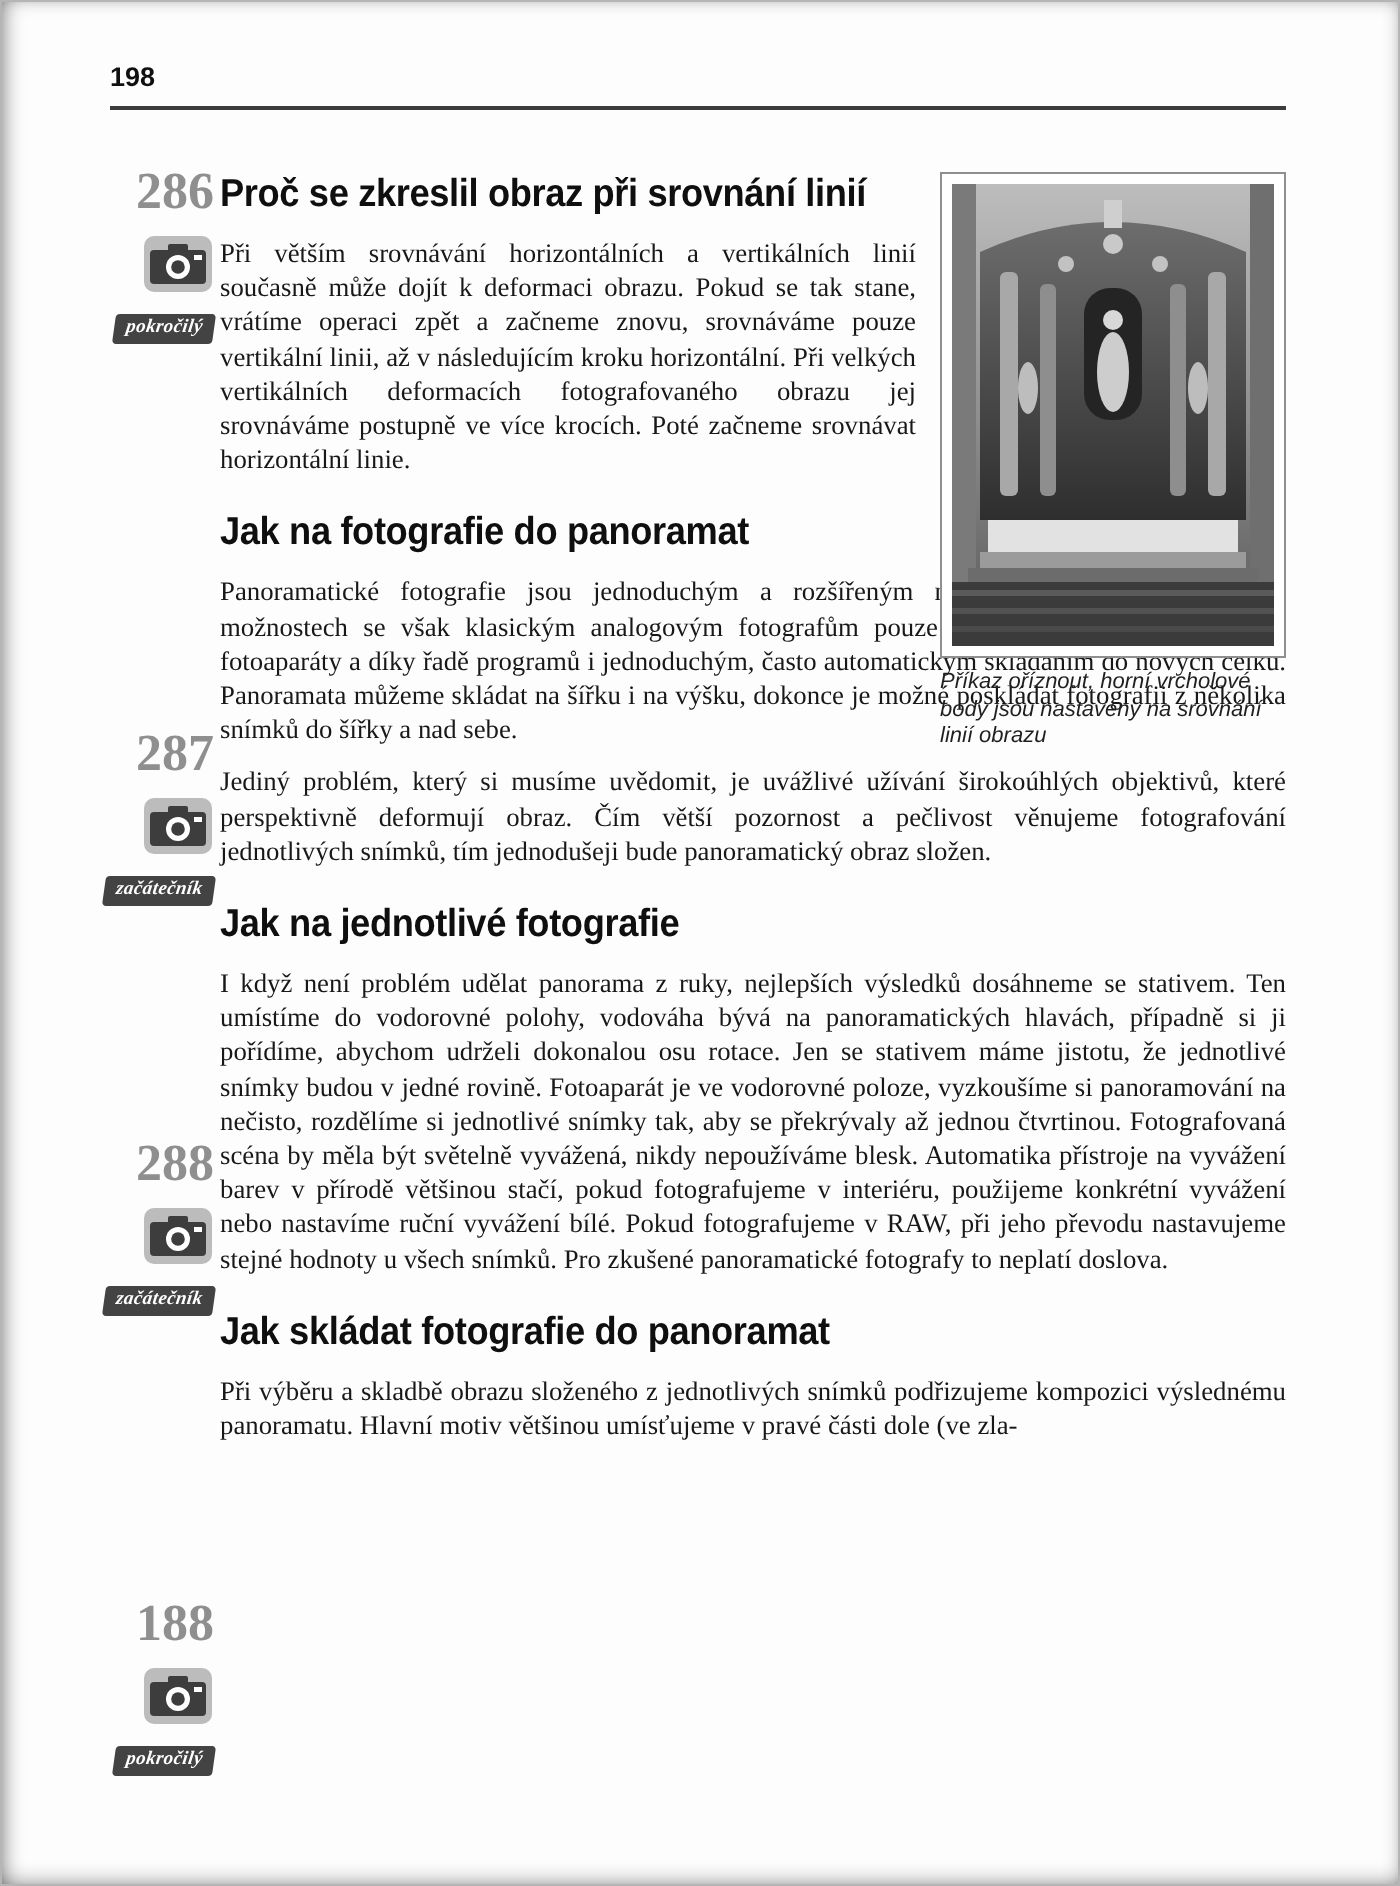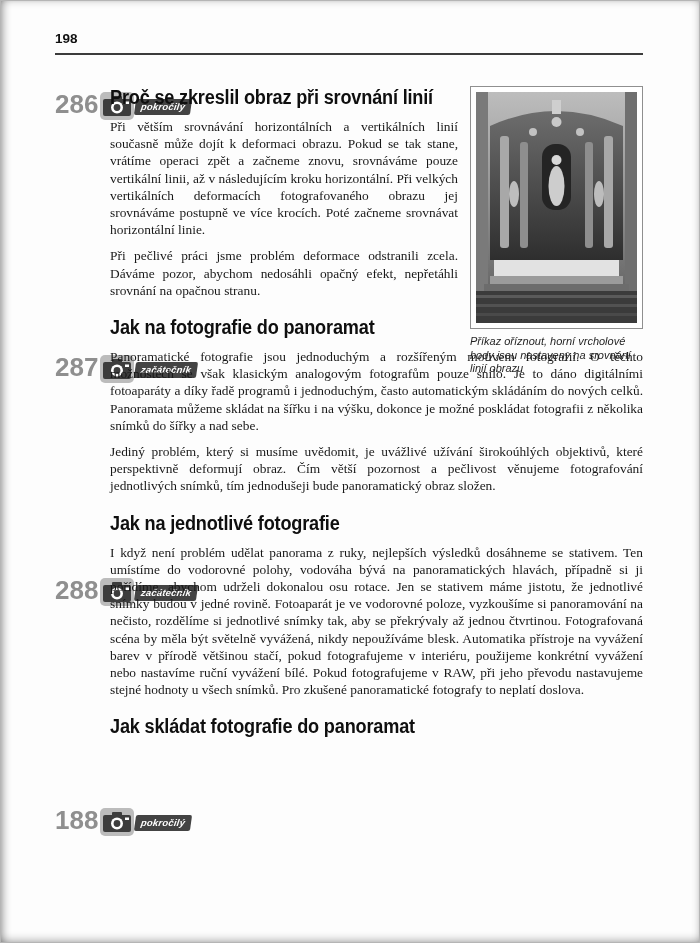--- a/index.html
+++ b/index.html
@@ -42,24 +42,24 @@
   .altar-figure { position:absolute; top:86px; right:0; width:173px; }
   .photo { border:1px solid #8f8f8f; background:#fff; padding:5px; }
   .photo svg { display:block; }
   .caption {
     margin-top:6px; font-family:"Liberation Sans", sans-serif;
     font-size:11px; line-height:13.5px; color:#1f1f1f; text-align:left;font-style:italic;
   }
 
   .gutter {
     position:absolute; left:55px; width:52px;
-    display:flex; flex-direction:row; align-items:center;
-    font-family:Liberation Sans, sans-serif;
+    display:flex; flex-direction:column; align-items:flex-end;
+    font-family:Liberation Serif, serif;
   }
-  .g1{top:83px} .g2{top:346px} .g3{top:569px} .g4{top:799px}
+  .g1{top:83px} .g2{top:364px} .g3{top:569px} .g4{top:799px}
 
   .tip-num { font-weight:700; font-size:26px; line-height:1; color:#8f8f8f; }
   .cam { margin-top:8px; margin-left:1px; display:inline-block; }
   .level-badge {
     margin-top:5px; display:inline-block; background:#434343; color:#fff;
     font-style:italic; font-weight:700; font-size:9.5px; letter-spacing:.2px;
     padding:2px 6px 3px; border-radius:2px; transform:skewX(-8deg);
   }
 </style>
 </head>
@@ -171,25 +171,25 @@
           <rect x="0" y="203" width="161" height="3" fill="#5a5a5a"></rect>
           <rect x="0" y="212" width="161" height="3" fill="#525252"></rect>
           <rect x="0" y="221" width="161" height="3" fill="#4a4a4a"></rect>
         </svg>
       </div>
       <figcaption class="caption">Příkaz oříznout, horní vrcholové body jsou nastaveny na srovnání linií obrazu</figcaption>
     </figure>
 
     <h2 class="tip-title first">Proč se zkreslil obraz při srovnání linií</h2>
     <p class="narrow">Při větším srovnávání horizontálních a vertikálních linií současně může dojít k deformaci obrazu. Pokud se tak stane, vrátíme operaci zpět a začneme znovu, srovnáváme pouze vertikální linii, až v následujícím kroku horizontální. Při velkých vertikálních deformacích fotografovaného obrazu jej srovnáváme postupně ve více krocích. Poté začneme srovnávat horizontální linie.</p>
-    <p class="narrow">Při pečlivé práci jsme problém deformace odstranili zcela. Dáváme pozor, abychom nedosáhli opačný efekt, nepřetáhli srovnání na opačnou stranu.</p>
 
     <h2 class="tip-title">Jak na fotografie do panoramat</h2>
     <p>Panoramatické fotografie jsou jednoduchým a rozšířeným motivem fotografií. O těchto možnostech se však klasickým analogovým fotografům pouze snilo. Je to dáno digitálními fotoaparáty a díky řadě programů i jednoduchým, často automatickým skládáním do nových celků. Panoramata můžeme skládat na šířku i na výšku, dokonce je možné poskládat fotografii z několika snímků do šířky a nad sebe.</p>
     <p>Jediný problém, který si musíme uvědomit, je uvážlivé užívání širokoúhlých objektivů, které perspektivně deformují obraz. Čím větší pozornost a pečlivost věnujeme fotografování jednotlivých snímků, tím jednodušeji bude panoramatický obraz složen.</p>
 
     <h2 class="tip-title">Jak na jednotlivé fotografie</h2>
     <p>I když není problém udělat panorama z ruky, nejlepších výsledků dosáhneme se stativem. Ten umístíme do vodorovné polohy, vodováha bývá na panoramatických hlavách, případně si ji pořídíme, abychom udrželi dokonalou osu rotace. Jen se stativem máme jistotu, že jednotlivé snímky budou v jedné rovině. Fotoaparát je ve vodorovné poloze, vyzkoušíme si panoramování na nečisto, rozdělíme si jednotlivé snímky tak, aby se překrývaly až jednou čtvrtinou. Fotografovaná scéna by měla být světelně vyvážená, nikdy nepoužíváme blesk. Automatika přístroje na vyvážení barev v přírodě většinou stačí, pokud fotografujeme v interiéru, použijeme konkrétní vyvážení nebo nastavíme ruční vyvážení bílé. Pokud fotografujeme v RAW, při jeho převodu nastavujeme stejné hodnoty u všech snímků. Pro zkušené panoramatické fotografy to neplatí doslova.</p>
 
     <h2 class="tip-title">Jak skládat fotografie do panoramat</h2>
+    <p>Při výběru a skladbě obrazu složeného z jednotlivých snímků podřizujeme kompozici výslednému panoramatu. Hlavní motiv většinou umísťujeme v pravé části dole (ve zla-</p>
 
   </main>
 </div>
 
 </body></html>

